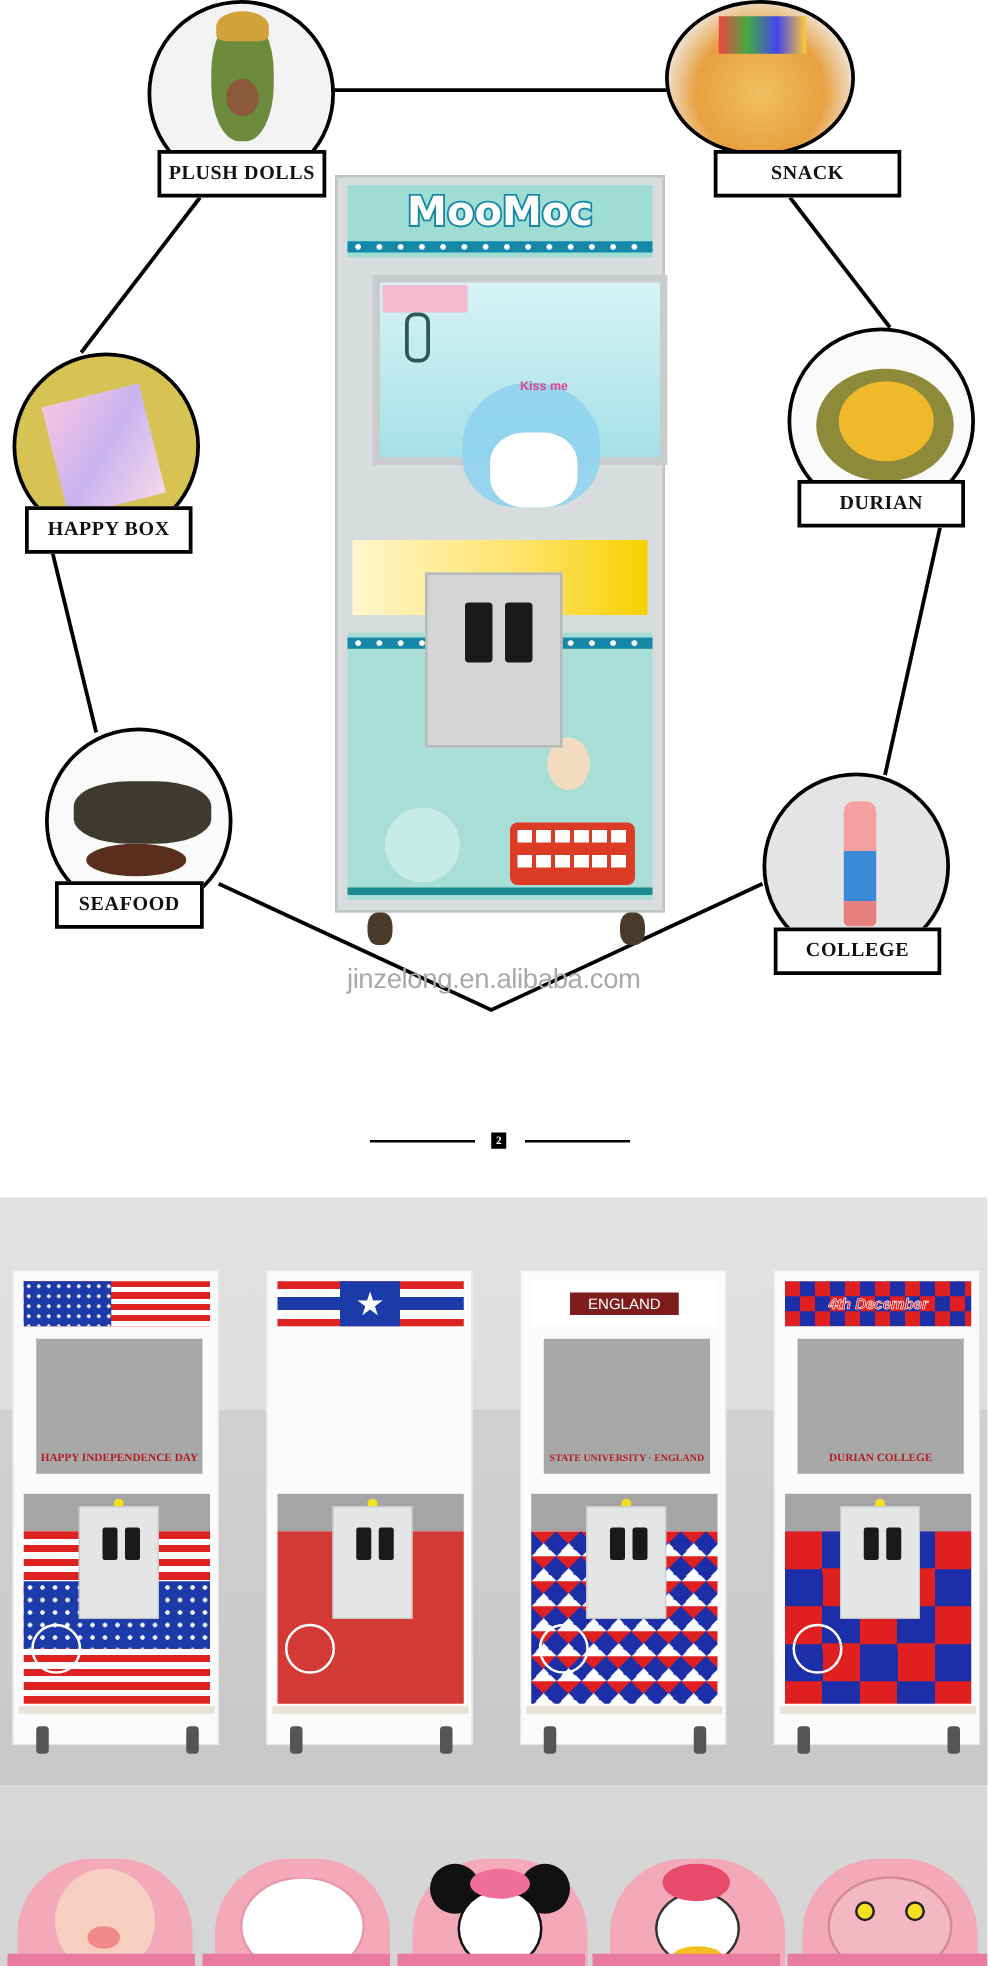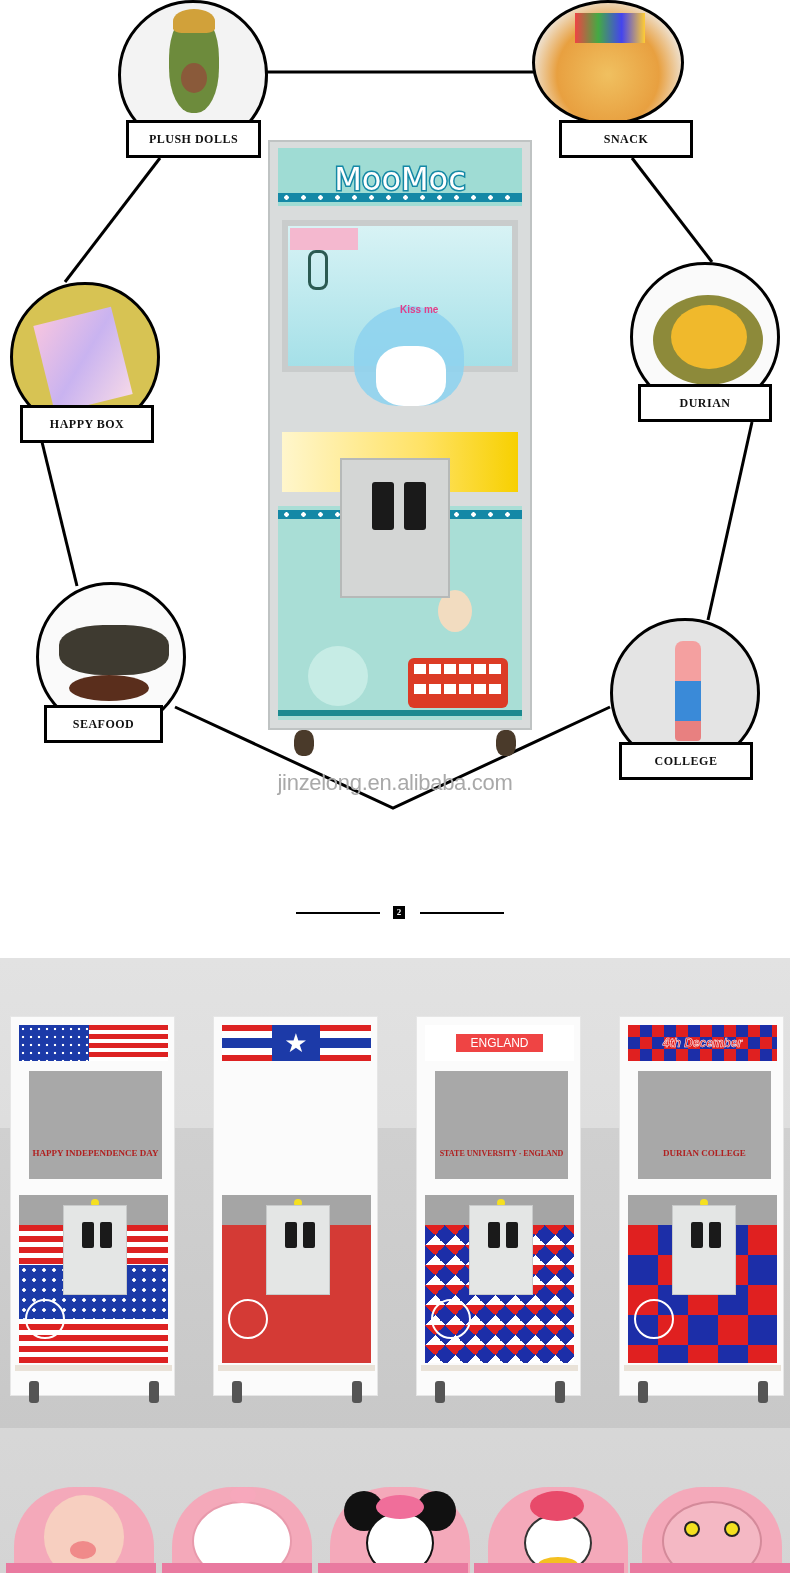--- a/index.html
+++ b/index.html
@@ -1,47 +1,47 @@
 <!DOCTYPE html>
 <html><head>
 <meta charset="utf-8">
 <style>
 *{box-sizing:border-box;margin:0;padding:0}
 body{width:790px;height:1573px;background:#fff;position:relative;overflow:hidden;font-family:"Liberation Sans",sans-serif}
 .abs{position:absolute}
 #lines{position:absolute;left:0;top:0}
 .bubble{position:absolute;border:3px solid #000;border-radius:50%;overflow:hidden;background:#f0f0f0}
-.label{position:absolute;border:3px solid #000;background:#fff;font-family:"Liberation Serif",serif;font-weight:bold;font-size:12px;display:flex;align-items:center;justify-content:center;letter-spacing:.5px;color:#111}
+.label{position:absolute;border:3px solid #000;background:#fff;font-family:"Liberation Serif",serif;font-weight:bold;font-size:16px;display:flex;align-items:center;justify-content:center;letter-spacing:.5px;color:#111}
 
 .mc{position:absolute;left:268px;top:140px;width:264px;height:590px}
 .frame{position:absolute;inset:0;background:#d9dcdc;border:2px solid #bfc3c3}
 .topbox{position:absolute;left:10px;top:8px;width:244px;height:58px;background:#9fdcd4}
-.logo{position:absolute;left:0;right:0;top:12px;text-align:center;font-family:"DejaVu Sans",sans-serif;font-weight:normal;font-size:32px;color:#fff;-webkit-text-stroke:3px #1488a6;paint-order:stroke}
+.logo{position:absolute;left:0;right:0;top:2px;text-align:center;font-family:"DejaVu Sans",sans-serif;font-weight:bold;font-size:32px;color:#fff;-webkit-text-stroke:3px #1488a6;paint-order:stroke}
 .dotstrip{position:absolute;left:0;right:0;height:9px;background:#1488a6;background-image:radial-gradient(circle,#fff 2px,transparent 2.5px);background-size:17px 9px}
-.window{position:absolute;left:14px;top:80px;width:236px;height:152px;border:6px solid #c9cccc;background:linear-gradient(#d8f3f5,#a5e0e8)}
+.window{position:absolute;left:30px;top:80px;width:236px;height:152px;border:6px solid #c9cccc;background:linear-gradient(#d8f3f5,#a5e0e8)}
 .heart{position:absolute;left:66px;top:80px;width:110px;height:100px;background:#8fd3ee;border-radius:50% 50% 40% 40%;opacity:.9}
 .bunny{position:absolute;left:88px;top:120px;width:70px;height:60px;background:#fff;border-radius:40%}
 .prize{position:absolute;left:14px;top:292px;width:236px;height:60px;background:linear-gradient(90deg,#fff6cc,#ffe264 60%,#f7d000)}
 .lower{position:absolute;left:10px;top:366px;width:244px;height:214px;background:#a9ded6}
 .coinbox{position:absolute;left:72px;top:318px;width:110px;height:140px;background:#d4d6d5;border:2px solid #b6b9b8}
 .acceptor{position:absolute;top:22px;width:22px;height:48px;background:#1a1a1a;border-radius:3px}
 .bus{position:absolute;left:140px;top:518px;width:100px;height:50px;background:#dc3b25;border-radius:6px}
 .bus::before{content:"";position:absolute;left:6px;top:6px;right:6px;height:10px;background:repeating-linear-gradient(90deg,#fff 0 12px,#dc3b25 12px 15px)}
 .bus::after{content:"";position:absolute;left:6px;top:26px;right:6px;height:10px;background:repeating-linear-gradient(90deg,#fff 0 12px,#dc3b25 12px 15px)}
 .wheel{position:absolute;top:590px;width:20px;height:26px;background:#4a3a2a;border-radius:40%}
 .watermark{position:absolute;left:0;width:790px;top:770px;text-align:center;font-size:22px;color:#a9a9a9;letter-spacing:-.3px}
 
 .divline{position:absolute;top:912px;height:2px;background:#000}
 .pagebadge{position:absolute;left:393px;top:906px;width:12px;height:13px;background:#000;color:#fff;font-size:9px;font-weight:bold;text-align:center;line-height:13px;font-family:"Liberation Serif",serif}
 
 .panel2{position:absolute;left:0;top:958px;width:790px;height:615px;background:linear-gradient(#e2e2e2,#dcdcdc 40%,#d4d4d4)}
 .floor{position:absolute;left:0;top:170px;width:790px;height:300px;background:linear-gradient(#d0d0d0,#c8c8c8)}
 .cab{position:absolute;top:58px;width:165px;height:380px;background:#fbfbfb;border:1px solid #e6e6e6}
 .cab .hdr{position:absolute;left:8px;top:8px;width:149px;height:36px}
-.cab .win{position:absolute;left:18px;top:54px;width:133px;height:108px;background:#a8a8a8;display:flex;align-items:flex-end;justify-content:center;padding-bottom:21px}
+.cab .win{position:absolute;left:18px;top:54px;width:133px;height:108px;background:#a8a8a8;display:flex;align-items:flex-end;justify-content:center;padding-bottom:8px}
 .cab .wtext{font-family:"Liberation Serif",serif;font-weight:bold;font-size:14px;color:#1a3a8a;text-align:center}
 .cab .mid{position:absolute;left:8px;top:178px;width:149px;height:30px;background:#a5a5a5}
 .cab .bot{position:absolute;left:8px;top:208px;width:149px;height:138px}
 .cab .cbox{position:absolute;left:52px;top:188px;width:64px;height:90px;background:#e4e6e5;border:1px solid #c8caca}
 .cab .acc{position:absolute;top:16px;width:12px;height:26px;background:#1a1a1a;border-radius:2px}
 .cab .knob{position:absolute;left:80px;top:182px;width:8px;height:8px;border-radius:50%;background:#f5e020}
 .cab .hole{position:absolute;left:14px;top:282px;width:40px;height:40px;border:2px solid #fff;border-radius:50%}
 .cab .caster{position:absolute;top:364px;width:10px;height:22px;background:#555;border-radius:3px}
 .cab .base{position:absolute;left:4px;top:348px;width:157px;height:6px;background:#e9e2d8}
 
@@ -64,21 +64,21 @@
 <div class="bubble" style="left:118px;top:0;width:150px;height:150px;background:#f3f3f3">
   <div class="abs" style="left:48px;top:10px;width:50px;height:100px;background:#6d8b3c;border-radius:45%"></div>
   <div class="abs" style="left:52px;top:6px;width:42px;height:24px;background:#d1a13a;border-radius:50% 50% 20% 20%"></div>
   <div class="abs" style="left:60px;top:60px;width:26px;height:30px;background:#8a5a3a;border-radius:50%"></div>
 </div>
 <div class="label" style="left:126px;top:120px;width:135px;height:38px">PLUSH DOLLS</div>
 
 <div class="bubble" style="left:532px;top:0;width:152px;height:125px;background:radial-gradient(circle at 50% 60%,#f0c060,#e8a040 50%,#f0f0f0 80%)">
   <div class="abs" style="left:40px;top:10px;width:70px;height:30px;background:linear-gradient(90deg,#e44,#4a4,#44e,#fc3)"></div>
 </div>
-<div class="label" style="left:559px;top:120px;width:134px;height:38px">SNACK</div>
+<div class="label" style="left:571px;top:120px;width:150px;height:38px">SNACK</div>
 
 <div class="bubble" style="left:10px;top:282px;width:150px;height:150px;background:#d7c353">
   <div class="abs" style="left:30px;top:30px;width:80px;height:90px;background:linear-gradient(135deg,#f7c5e0,#c9b3f0,#f5d8e8);transform:rotate(-14deg)"></div>
 </div>
 <div class="label" style="left:20px;top:405px;width:134px;height:38px">HAPPY BOX</div>
 
 <div class="bubble" style="left:630px;top:262px;width:150px;height:150px;background:#fafafa">
   <div class="abs" style="left:20px;top:30px;width:110px;height:90px;background:#8d8a3a;border-radius:50%"></div>
   <div class="abs" style="left:38px;top:40px;width:76px;height:64px;background:#f0b92c;border-radius:50%"></div>
 </div>
@@ -167,21 +167,21 @@
         <div class="acc" style="left:36px"></div>
       </div>
     <div class="hole"></div>
     <div class="base"></div>
     <div class="caster" style="left:18px"></div>
       <div class="caster" style="left:138px"></div>
   </div>
 
   <div class="cab" style="left:416px">
     <div class="hdr" style="background:#fff;display:flex;align-items:center;justify-content:center">
-      <span style="background:#ef4444;color:#fff;font-size:12px;padding:2px 14px">ENGLAND</span>
+      <span style="background:#7f1d1d;color:#fff;font-size:12px;padding:2px 14px">ENGLAND</span>
     </div>
     <div class="win">
         <span class="wtext" style="font-size:8px;color:#b02020">STATE UNIVERSITY · ENGLAND</span>
       </div>
     <div class="mid"></div>
     <div class="bot" style="background:conic-gradient(from 45deg,#1c2ea8 25%,#fff 0 50%,#1c2ea8 0 75%,#e02020 0);background-size:20px 20px"></div>
     <div class="knob"></div>
     <div class="cbox">
         <div class="acc" style="left:18px"></div>
         <div class="acc" style="left:36px"></div>

